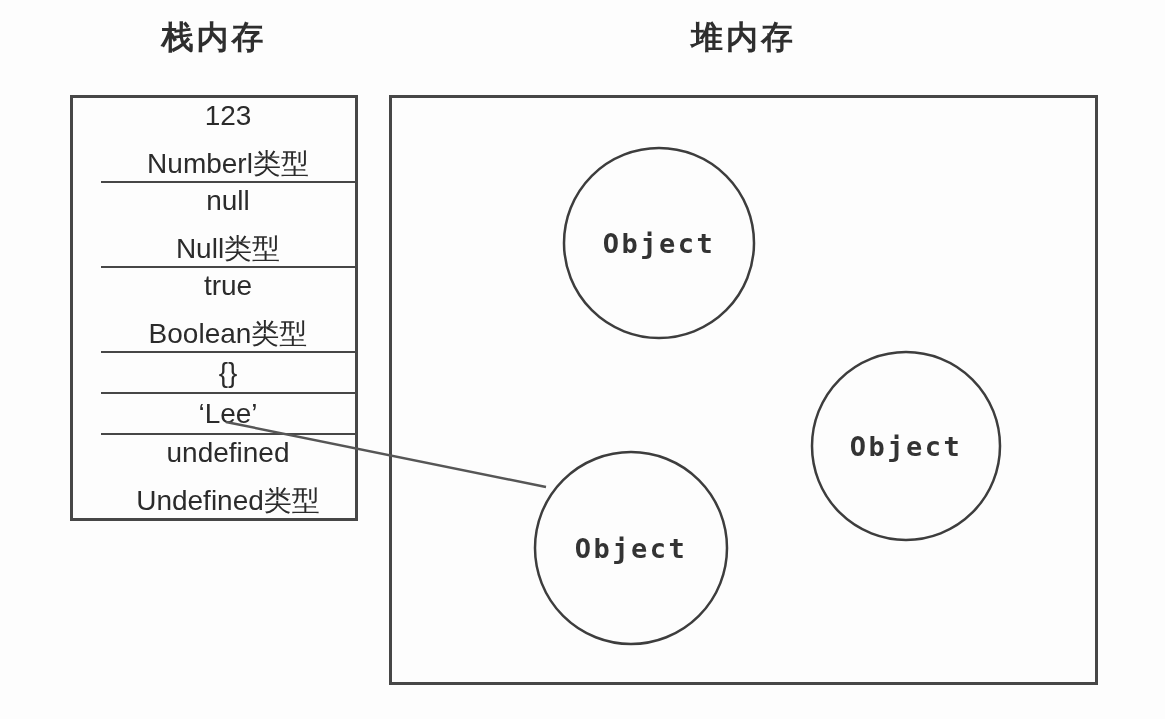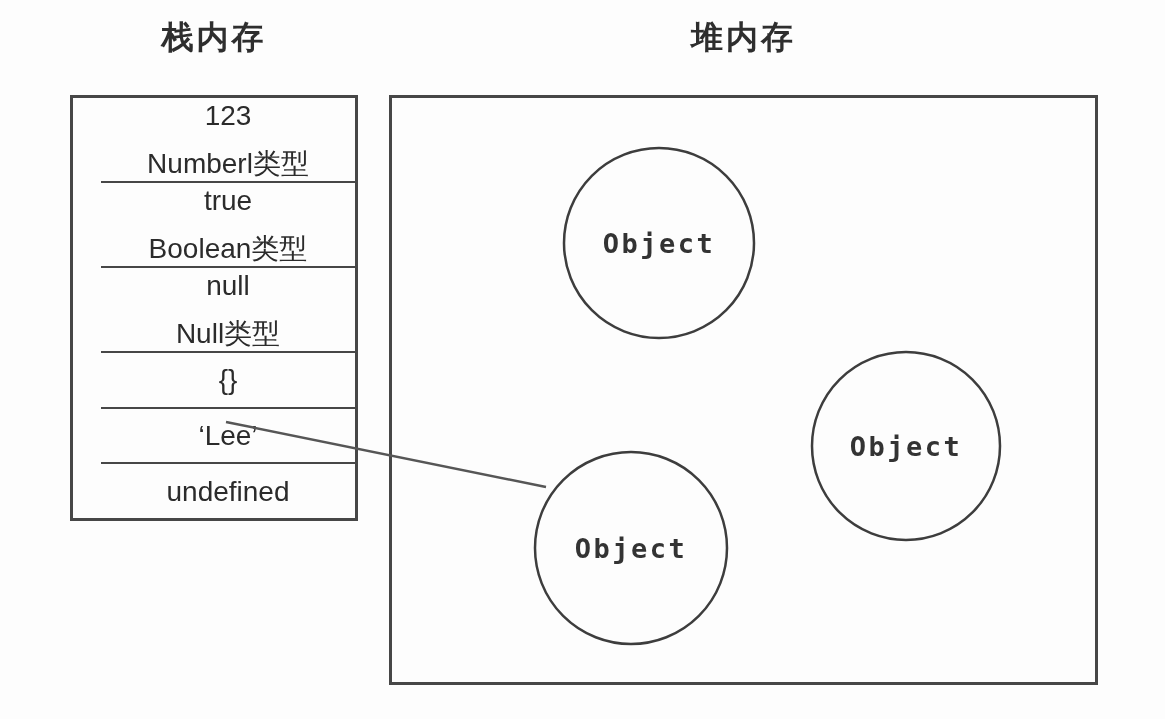--- a/index.html
+++ b/index.html
@@ -107,35 +107,36 @@
   <div class="col-title stack-title">栈内存</div>
 
   <div class="col-title heap-title">堆内存</div>
 
   <div class="stack-table">
     <div class="stack-row">
       <div class="stack-value">123</div>
       <div class="stack-type">Numberl类型</div>
     </div>
     <div class="stack-row">
+      <div class="stack-value">null</div>
+      <div class="stack-type">Null类型</div>
+    </div>
+    <div class="stack-row">
       <div class="stack-value">true</div>
       <div class="stack-type">Boolean类型</div>
-    </div>
-    <div class="stack-row">
-      <div class="stack-value">null</div>
-      <div class="stack-type">Null类型</div>
     </div>
     <div class="stack-row">
       <div class="stack-value">{}</div>
     </div>
     <div class="stack-row">
       <div class="stack-value">‘Lee’</div>
     </div>
     <div class="stack-row">
       <div class="stack-value">undefined</div>
+      <div class="stack-type">Undefined类型</div>
     </div>
   </div>
 
   <div class="heap-box"></div>
 
   <svg class="overlay" viewBox="0 0 1165 719">
 
     <line class="reference-line" x1="226" y1="422" x2="546" y2="487"></line>
 
     <circle class="heap-circle" cx="659" cy="243" r="95"></circle>

